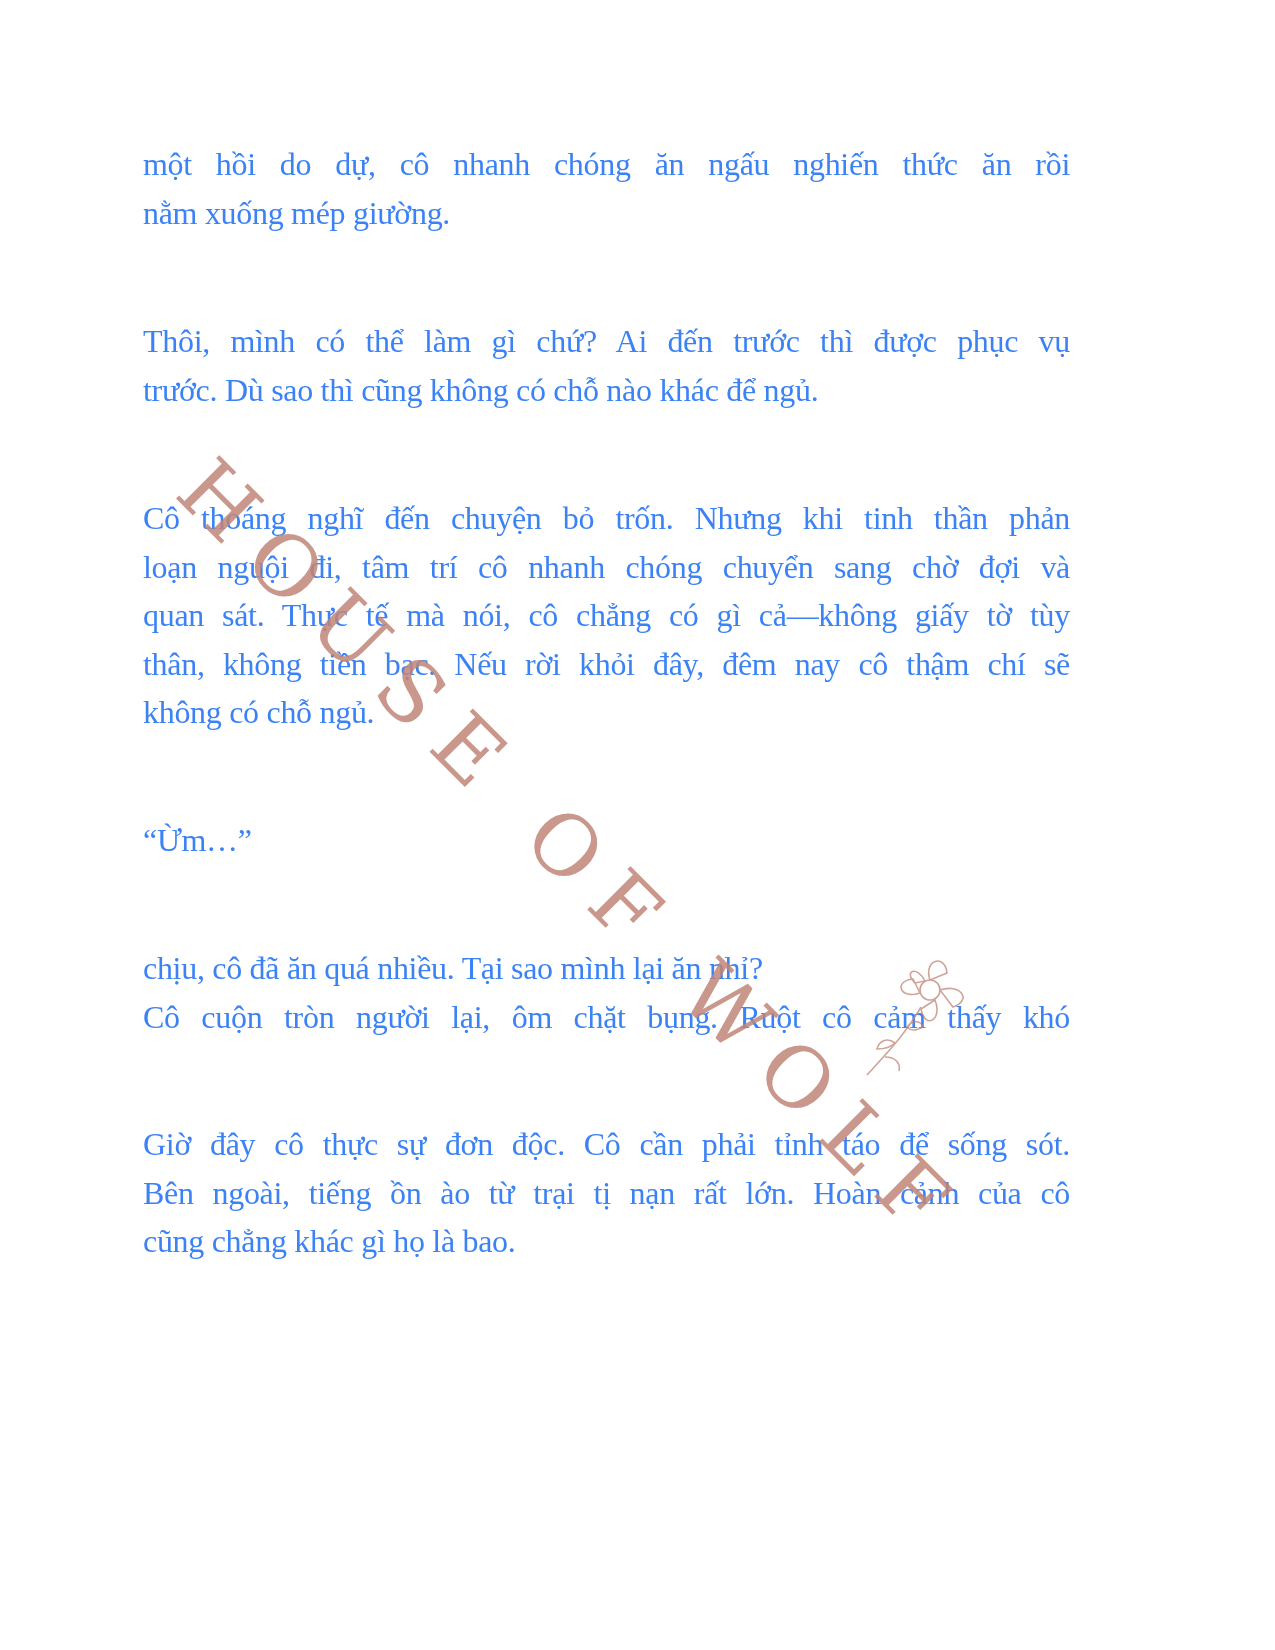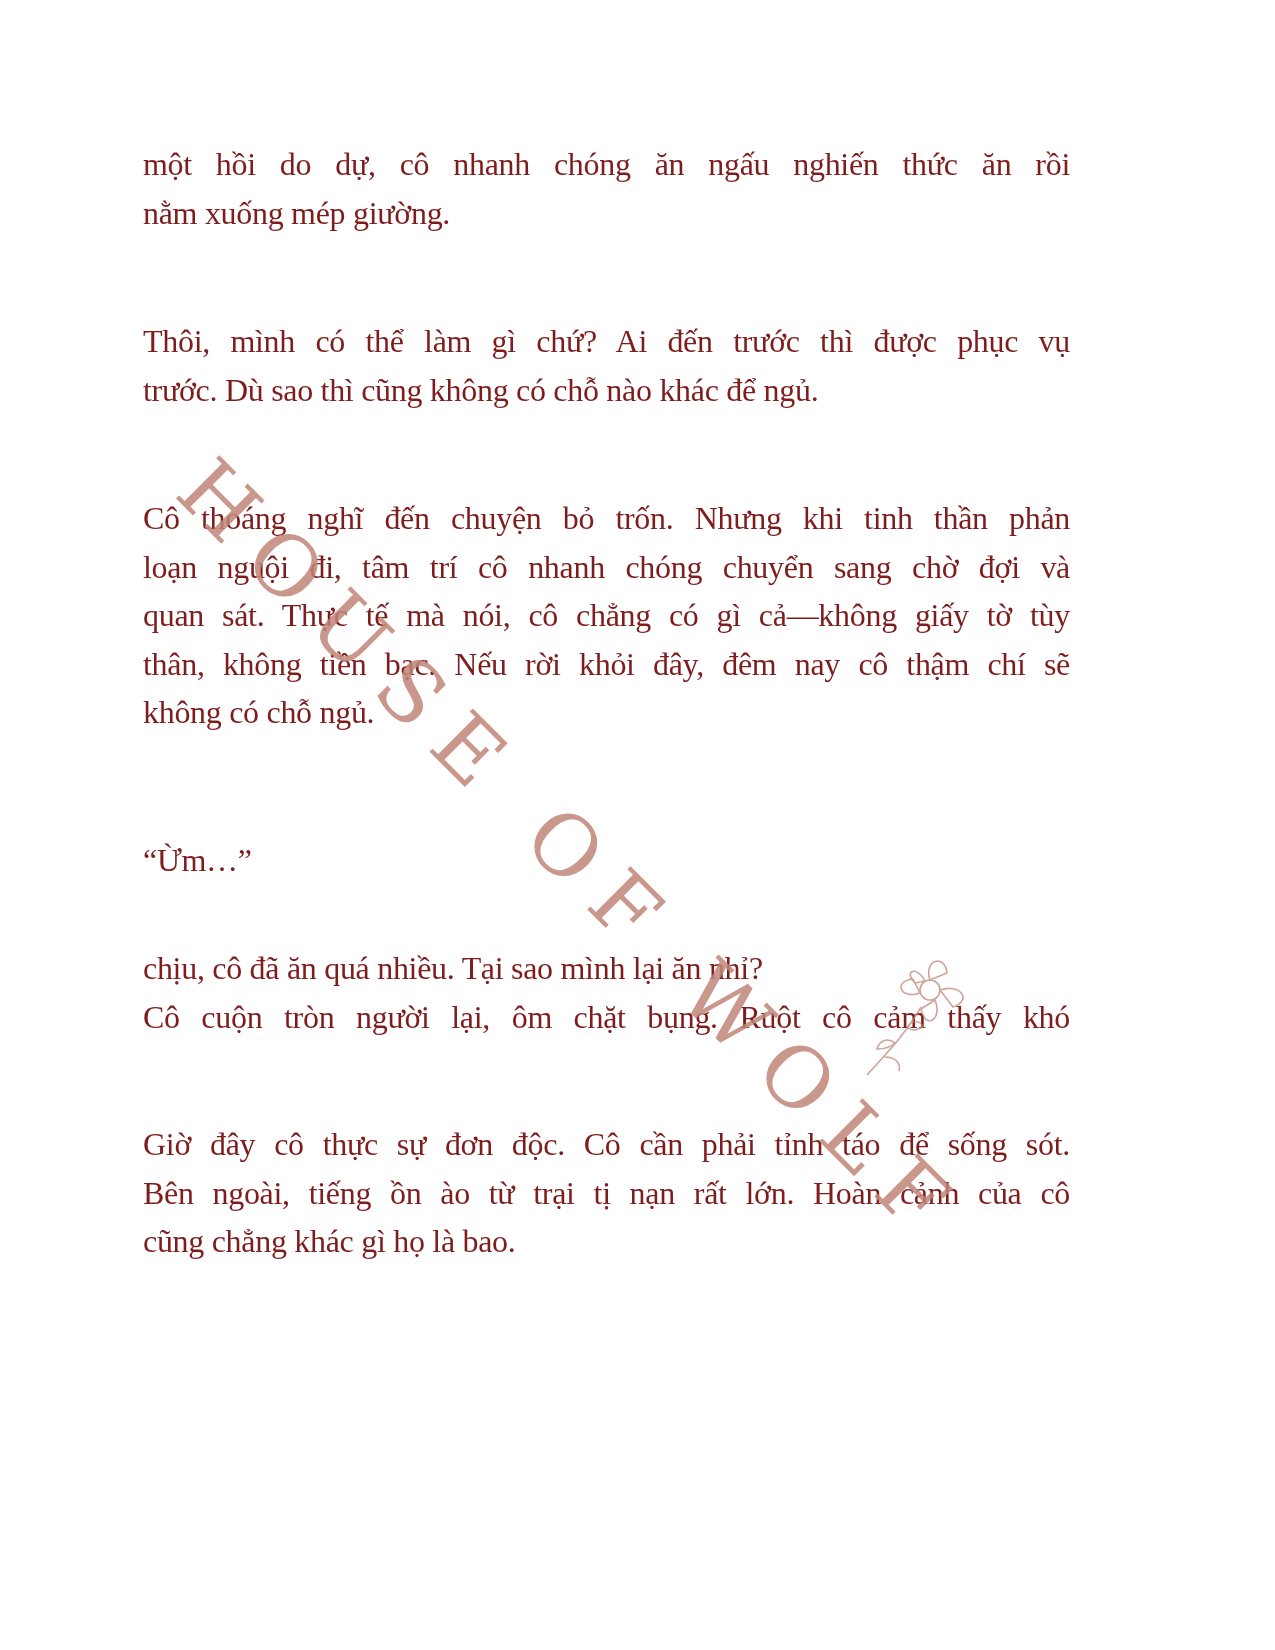--- a/index.html
+++ b/index.html
@@ -1,21 +1,21 @@
 <!DOCTYPE html>
 <html><head>
 <meta charset="utf-8">
 <style>
   html, body { margin: 0; padding: 0; background: #ffffff; }
   body { width: 1275px; height: 1650px; position: relative; overflow: hidden; }
   .page { position: absolute; left: 0; top: 0; width: 1275px; height: 1650px; background: #fff; }
   .text-block {
     position: absolute; left: 143px; width: 927px;
     font-family: "Liberation Serif", "DejaVu Serif", serif;
-    font-size: 32px; line-height: 48.5px; color: #7f1d1d;
+    font-size: 32px; line-height: 48.5px; color: #3b82f6;
     text-align: justify; letter-spacing: -0.3px;
   }
   .text-block .line { display: block; white-space: nowrap; }
   .justify-line { text-align-last: justify; white-space: normal !important; }
   .italic { }
   .watermark {
     position: absolute; left: 228px; top: 440px;
     transform-origin: 0 0; transform: rotate(45deg);
     font-family: "DejaVu Serif", serif; font-size: 84px; letter-spacing: 22px;
     color: #c08577; opacity: 0.85; white-space: nowrap; pointer-events: none;
@@ -38,21 +38,21 @@
   </div>
 
   <div class="text-block" style="top:494px;">
     <span class="line justify-line">Cô thoáng nghĩ đến chuyện bỏ trốn. Nhưng khi tinh thần phản</span>
     <span class="line justify-line">loạn nguội đi, tâm trí cô nhanh chóng chuyển sang chờ đợi và</span>
     <span class="line justify-line">quan sát. Thực tế mà nói, cô chẳng có gì cả—không giấy tờ tùy</span>
     <span class="line justify-line">thân, không tiền bạc. Nếu rời khỏi đây, đêm nay cô thậm chí sẽ</span>
     <span class="line">không có chỗ ngủ.</span>
   </div>
 
-  <div class="text-block" style="top:816px;margin-top:20px;">
+  <div class="text-block" style="top:816px;">
     <span class="line">“Ừm…”</span>
   </div>
 
   <div class="text-block" style="top:944px;">
     <span class="line"><span>chịu, cô đã ăn quá nhiều. </span><span class="italic">Tại sao mình lại ăn nhỉ?</span></span>
     <span class="line justify-line">Cô cuộn tròn người lại, ôm chặt bụng. Ruột cô cảm thấy khó</span>
   </div>
 
   <div class="text-block" style="top:1120px;">
     <span class="line justify-line">Giờ đây cô thực sự đơn độc. Cô cần phải tỉnh táo để sống sót.</span>

